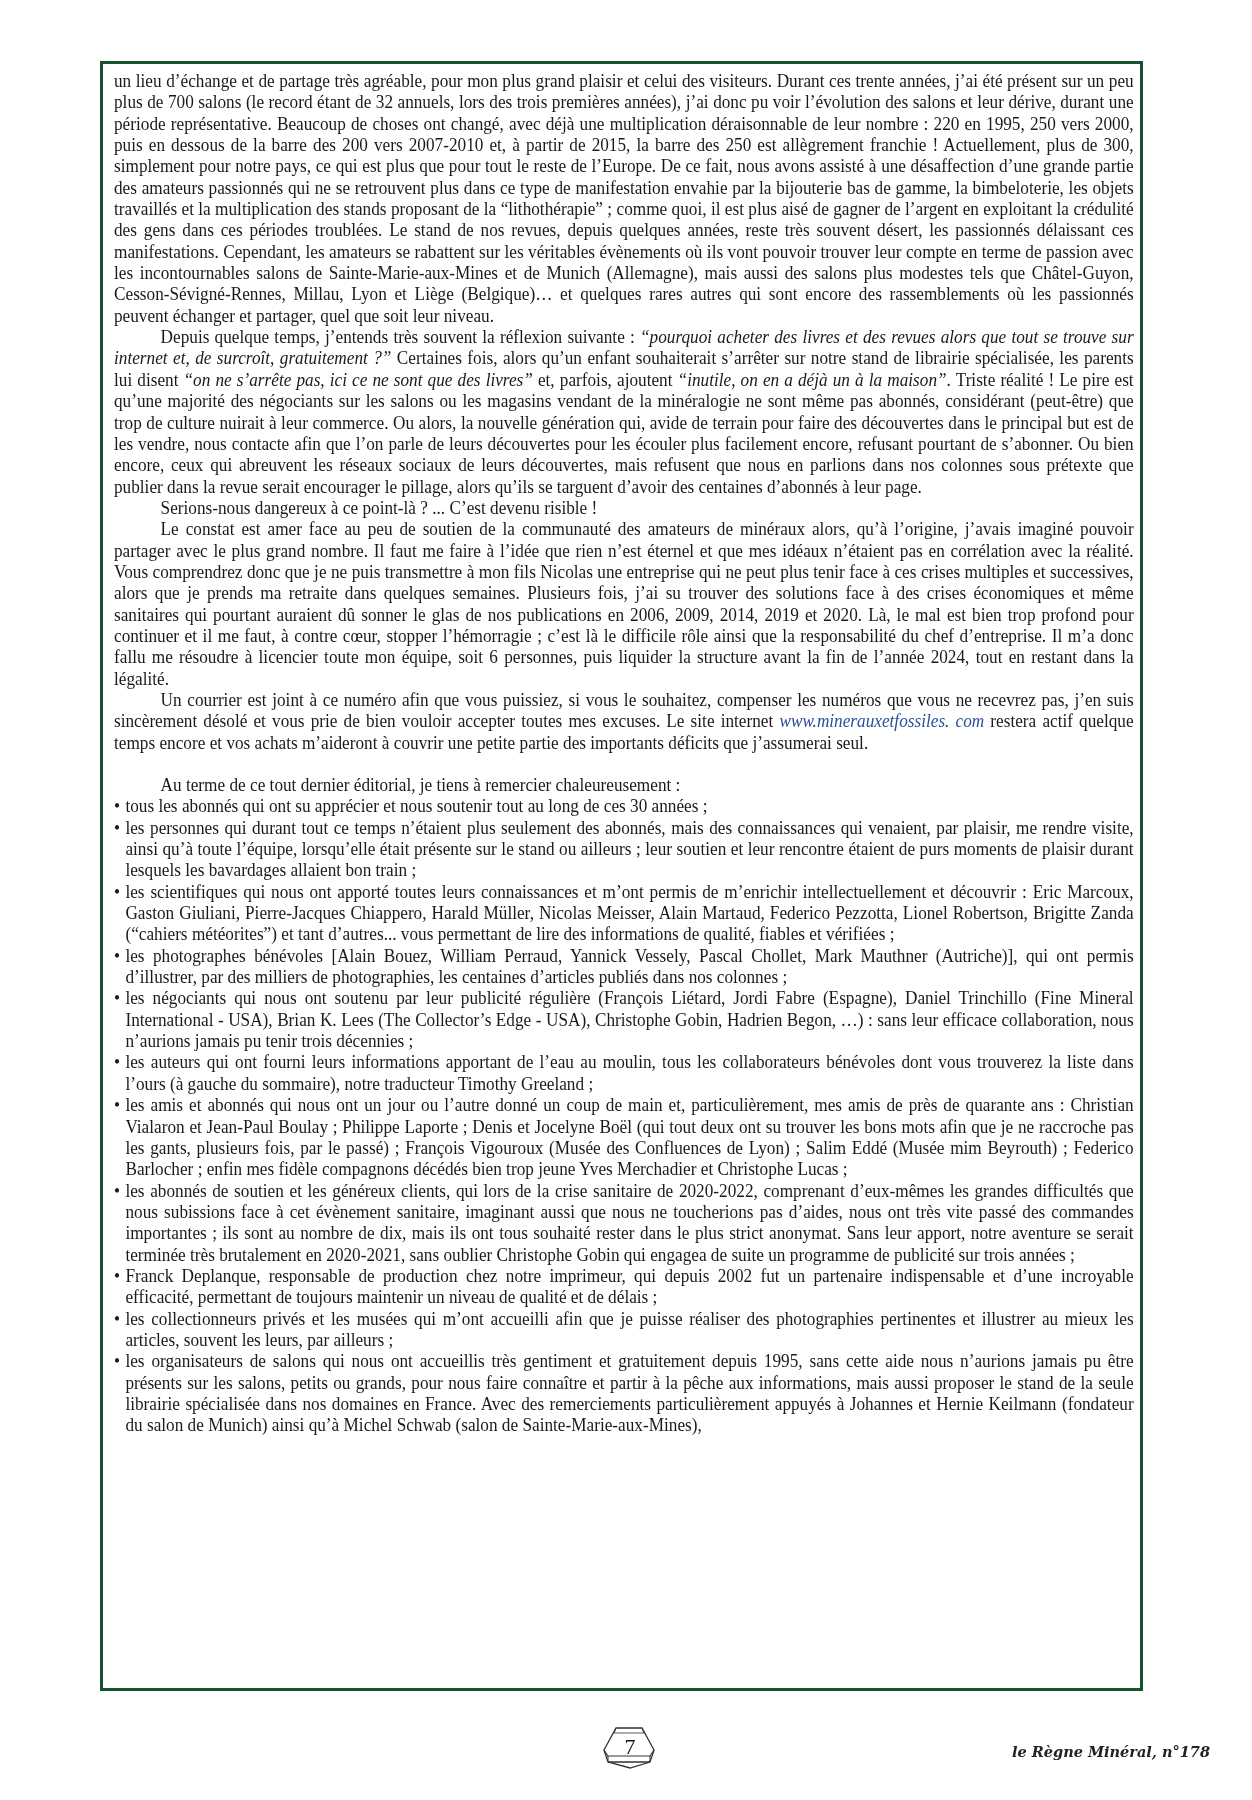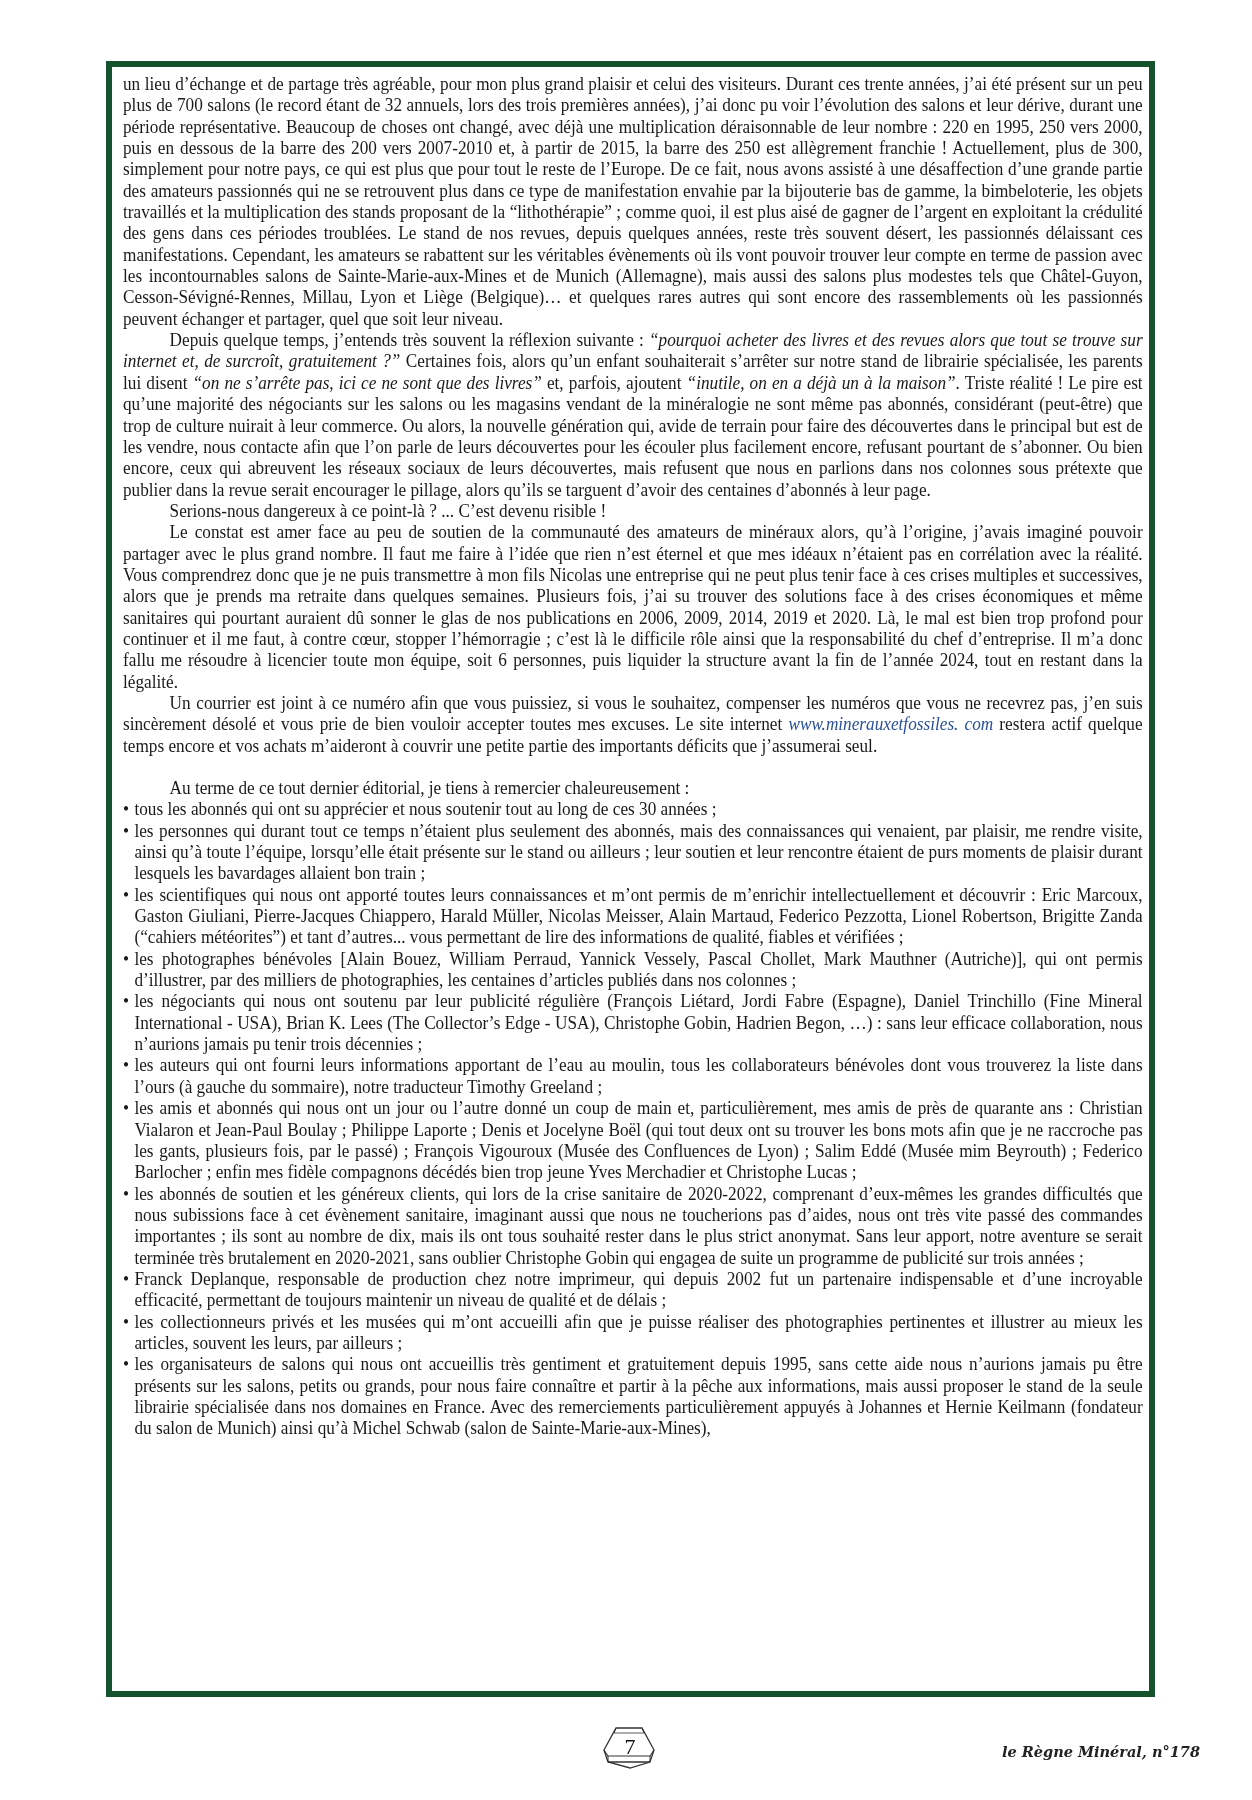--- a/index.html
+++ b/index.html
@@ -1,20 +1,19 @@
 <!DOCTYPE html>
 <html><head>
 <meta charset="utf-8">
 <style>
   html, body { margin: 0; padding: 0; background: #ffffff; }
   body { width: 1252px; height: 1800px; position: relative; overflow: hidden; }
   .frame {
     position: absolute; left: 100px; top: 61px; width: 1037px; height: 1624px;
-    border: 6px solid #14532d;
-    margin-left: 6px;
+    border: 3px solid #14532d;
   }
   .scaler {
     position: absolute; left: 11px; top: 6px;
     width: 1160px;
     transform: scaleX(0.879); transform-origin: left top;
     font-family: "Liberation Serif", serif; font-size: 19.6px; line-height: 21.35px;
     color: #1a1a1a; text-align: justify;
   }
   p { margin: 0; }
   .indent { text-indent: 53px; }
@@ -25,21 +24,21 @@
   li { position: relative; padding-left: 13px; }
   li .bullet { position: absolute; left: 0; top: 0; }
   .footer-page {
     position: absolute; left: 594px; top: 1722px; width: 72px; height: 54px;
   }
   .footer-page .num {
     position: absolute; left: 0; top: 12px; width: 72px; text-align: center;
     font-family: "Liberation Serif", serif; font-size: 22px; color: #111;
   }
   .footer-title {
-    position: absolute; right: 52px; top: 1743px;
+    position: absolute; right: 42px; top: 1743px;
     font-family: "DejaVu Serif", serif; font-weight: bold; font-style: italic;
     font-size: 14.5px; color: #222; margin-left: 32px;
   }
 </style>
 </head>
 <body>
 
 <div class="frame">
   <div class="scaler">
     <p>un lieu d’échange et de partage très agréable, pour mon plus grand plaisir et celui des visiteurs. Durant ces trente années, j’ai été présent sur un peu plus de 700 salons (le record étant de 32 annuels, lors des trois premières années), j’ai donc pu voir l’évolution des salons et leur dérive, durant une période représentative. Beaucoup de choses ont changé, avec déjà une multiplication déraisonnable de leur nombre : 220 en 1995, 250 vers 2000, puis en dessous de la barre des 200 vers 2007-2010 et, à partir de 2015, la barre des 250 est allègrement franchie ! Actuellement, plus de 300, simplement pour notre pays, ce qui est plus que pour tout le reste de l’Europe. De ce fait, nous avons assisté à une désaffection d’une grande partie des amateurs passionnés qui ne se retrouvent plus dans ce type de manifestation envahie par la bijouterie bas de gamme, la bimbeloterie, les objets travaillés et la multiplication des stands proposant de la “lithothérapie” ; comme quoi, il est plus aisé de gagner de l’argent en exploitant la crédulité des gens dans ces périodes troublées. Le stand de nos revues, depuis quelques années, reste très souvent désert, les passionnés délaissant ces manifestations. Cependant, les amateurs se rabattent sur les véritables évènements où ils vont pouvoir trouver leur compte en terme de passion avec les incontournables salons de Sainte-Marie-aux-Mines et de Munich (Allemagne), mais aussi des salons plus modestes tels que Châtel-Guyon, Cesson-Sévigné-Rennes, Millau, Lyon et Liège (Belgique)… et quelques rares autres qui sont encore des rassemblements où les passionnés peuvent échanger et partager, quel que soit leur niveau.</p>

